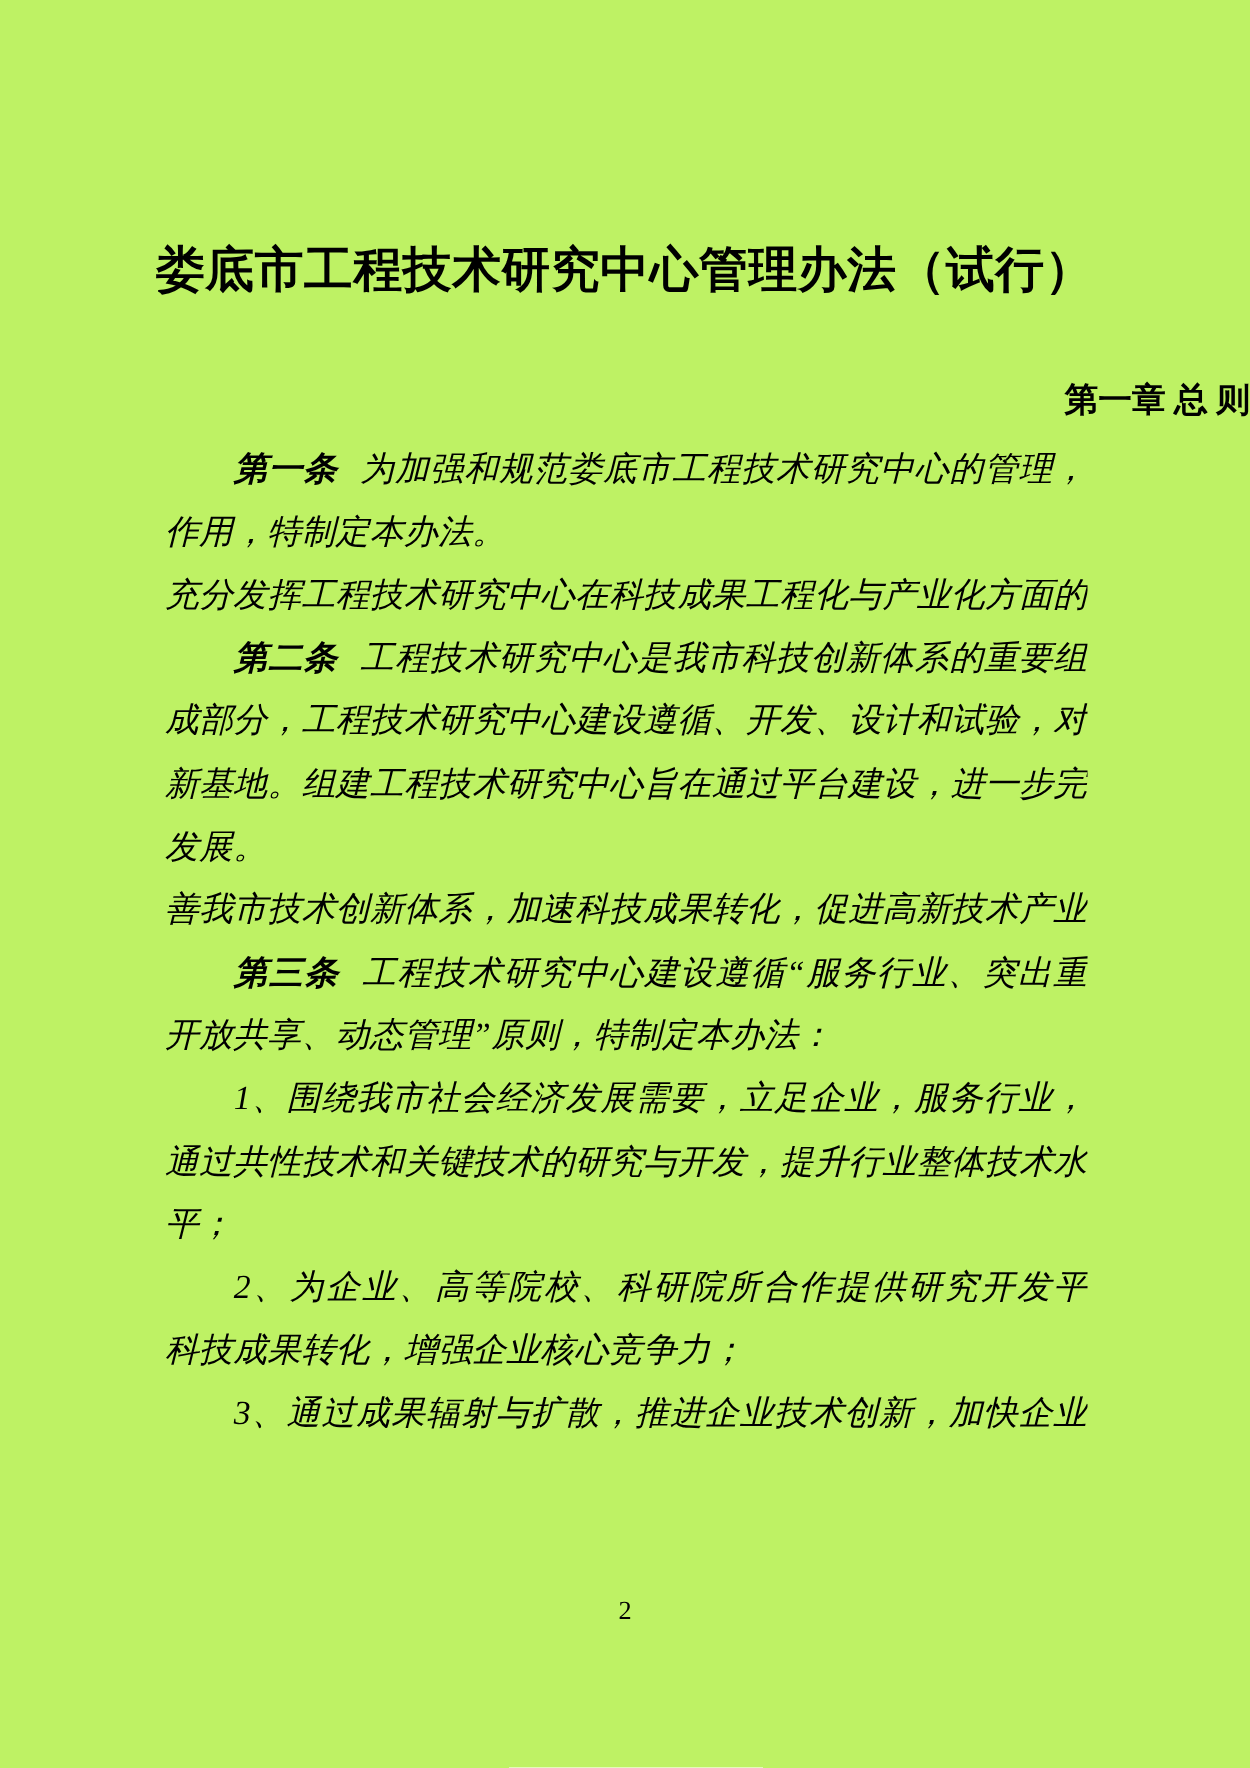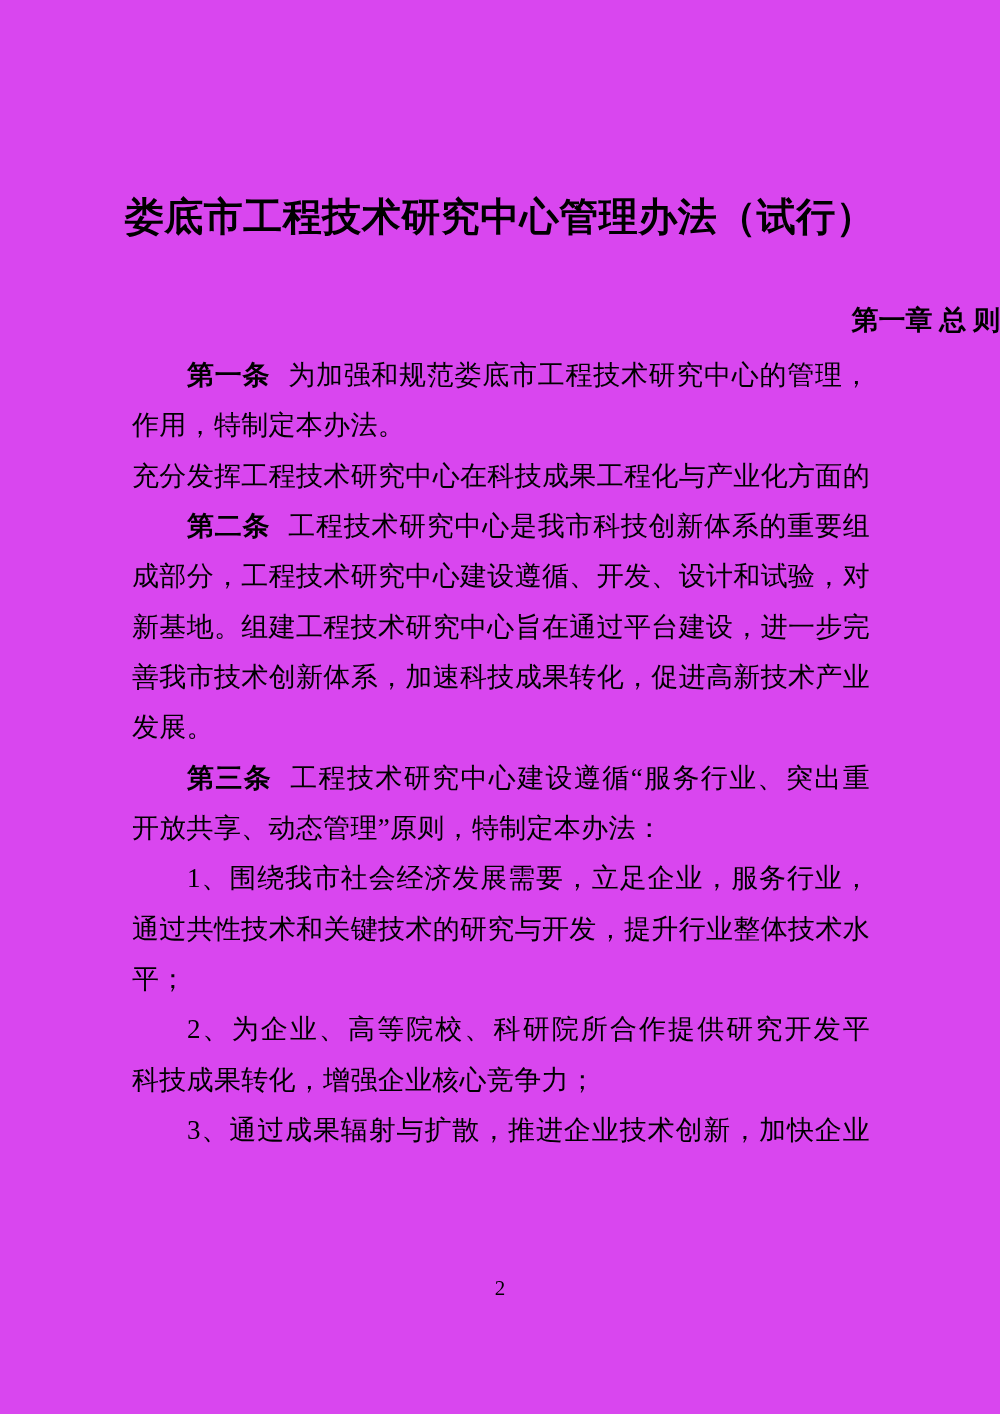--- a/index.html
+++ b/index.html
@@ -1,20 +1,20 @@
 <!DOCTYPE html>
 <html><head>
 <meta charset="utf-8">
 <style>
   html, body { margin: 0; padding: 0; background: #ffffff; }
   .page {
     position: relative;
     width: 1000px;
     height: 1414px;
-    background: #d946ef;
+    background: #bef264;
     color: #000000;
     font-family: "Liberation Serif", serif;
     overflow: hidden;
   }
   .doc-title {
     position: absolute;
     top: 194px;
     left: 0;
     width: 100%;
     text-align: center;
@@ -40,20 +40,21 @@
     width: 738px;
     font-size: 27px;
     letter-spacing: 0.3px;
   }
   .line {
     height: 50.35px;
     line-height: 50.35px;
     text-align: justify;
     text-align-last: justify;
     overflow: hidden;
+    font-style: italic;
   }
   .line.end {
     text-align-last: left;
   }
   .line.indent {
     text-indent: 55px;
   }
   .para-label {
     font-weight: bold;
     margin-right: 18px;
@@ -85,23 +86,23 @@
 
     <div class="line"><span>充分发挥工程技术研究中心在科技成果工程化与产业化方面的</span></div>
 
     <div class="line indent"><span class="para-label">第二条</span><span>工程技术研究中心是我市科技创新体系的重要组</span></div>
 
     <div class="line"><span>成部分，工程技术研究中心建设遵循、开发、设计和试验，对本</span></div>
 
 
     <div class="line"><span>新基地。组建工程技术研究中心旨在通过平台建设，进一步完</span></div>
 
+    <div class="line end"><span>发展。</span></div>
+
     <div class="line"><span>善我市技术创新体系，加速科技成果转化，促进高新技术产业</span></div>
-
-    <div class="line end"><span>发展。</span></div>
 
     <div class="line indent"><span class="para-label">第三条</span><span>工程技术研究中心建设遵循“服务行业、突出重点、</span></div>
 
     <div class="line end"><span>开放共享、动态管理”原则，特制定本办法：</span></div>
 
     <div class="line indent"><span>1、围绕我市社会经济发展需要，立足企业，服务行业，</span></div>
 
     <div class="line"><span>通过共性技术和关键技术的研究与开发，提升行业整体技术水</span></div>
 
     <div class="line end"><span>平；</span></div>

